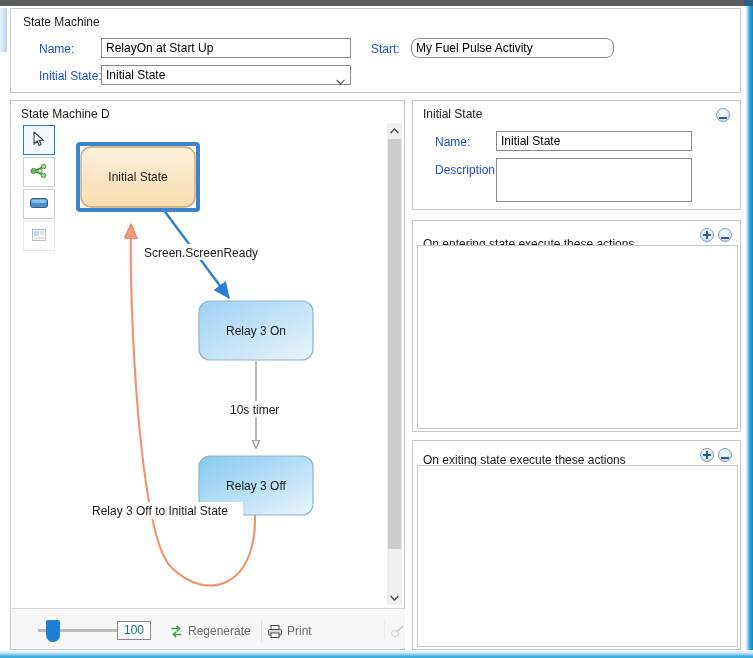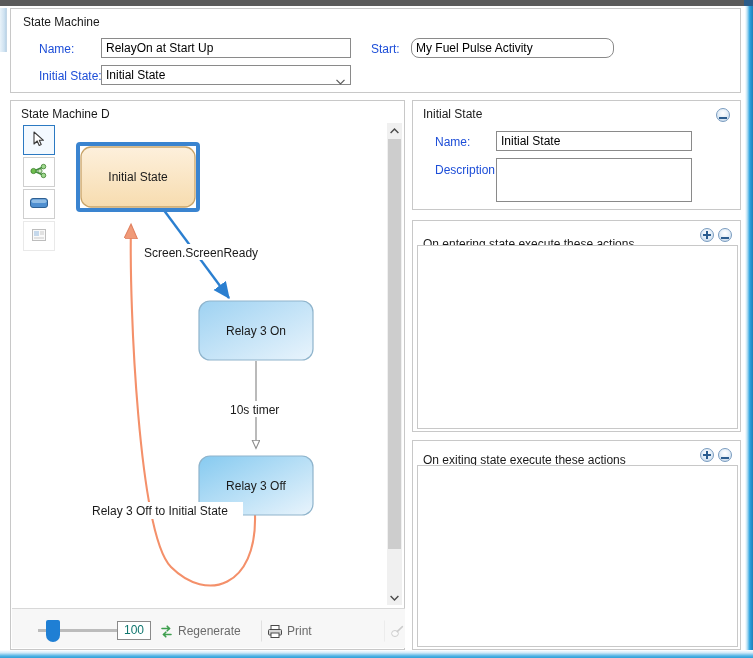--- a/index.html
+++ b/index.html
@@ -271,21 +271,21 @@
             <path d="M0.6 1 L4.5 5 L8.4 1" fill="none" stroke="#4a4a4a" stroke-width="1.4"></path>
           </svg>
       </div>
     </div>
 
     <div id="bottom-bar">
       <div id="zoom-track"></div>
       <div id="zoom-thumb"></div>
       <div id="zoom-value">100</div>
 
-      <div class="tb-btn" style="left:140px;">
+      <div class="tb-btn" style="left:150px;">
         <span class="glyph">
           <svg width="15" height="15" viewBox="0 0 15 15">
             <path d="M3 4.5 L10.5 4.5 L8.2 2.2 M12 10.5 L4.5 10.5 L6.8 12.8" fill="none" stroke="#3f9f4f" stroke-width="1.6" stroke-linecap="round" stroke-linejoin="round"></path>
             <path d="M10.5 4.5 L8.2 6.8" fill="none" stroke="#3f9f4f" stroke-width="1.6" stroke-linecap="round"></path>
             <path d="M4.5 10.5 L6.8 8.2" fill="none" stroke="#3f9f4f" stroke-width="1.6" stroke-linecap="round"></path>
           </svg>
         </span>
         <span>Regenerate</span>
       </div>
 

